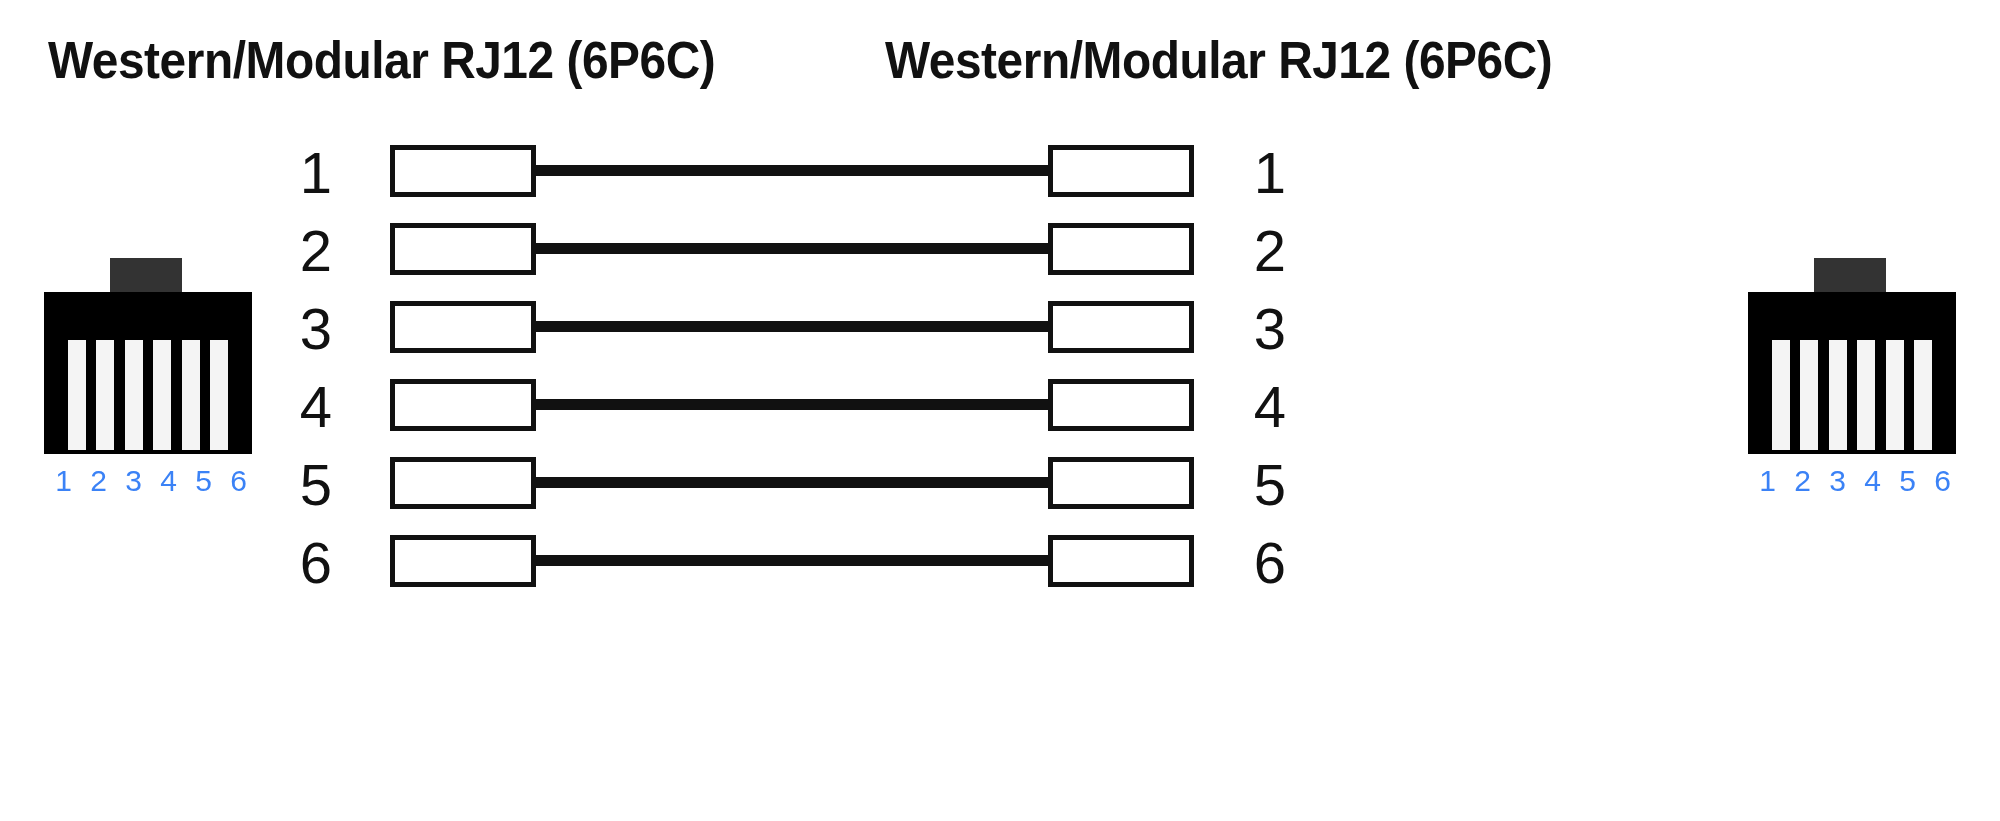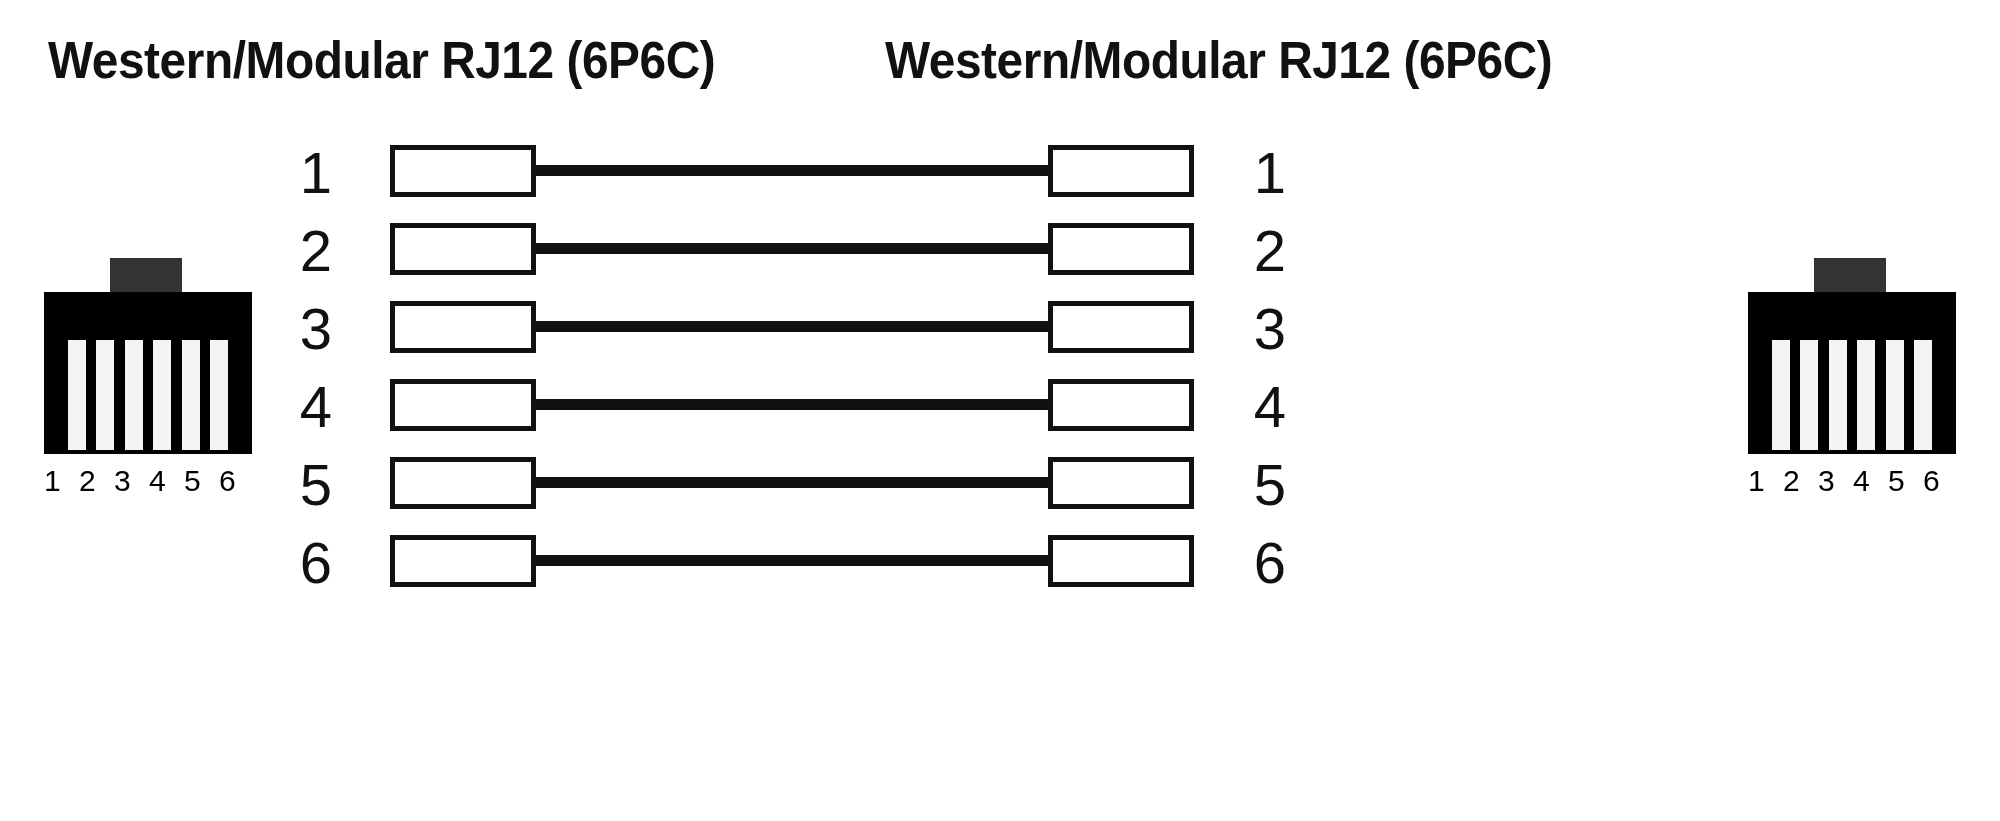--- a/index.html
+++ b/index.html
@@ -75,25 +75,25 @@
   .jack-pin {
     width: 18px;
     height: 110px;
     background: #f4f4f4;
   }
   .jack-caption {
     position: absolute;
     left: 0px;
     top: 206px;
     width: 208px;
-    text-align: left;
+    text-align: right;
     font-family: "Liberation Sans", sans-serif;
     font-size: 30px;
     letter-spacing: 5px;
-    color: #000000;
+    color: #3b82f6;
     white-space: nowrap;
   }
 
   
   .rows {
     position: absolute;
     left: 0;
     top: 0;
     width: 2000px;
     height: 821px;

